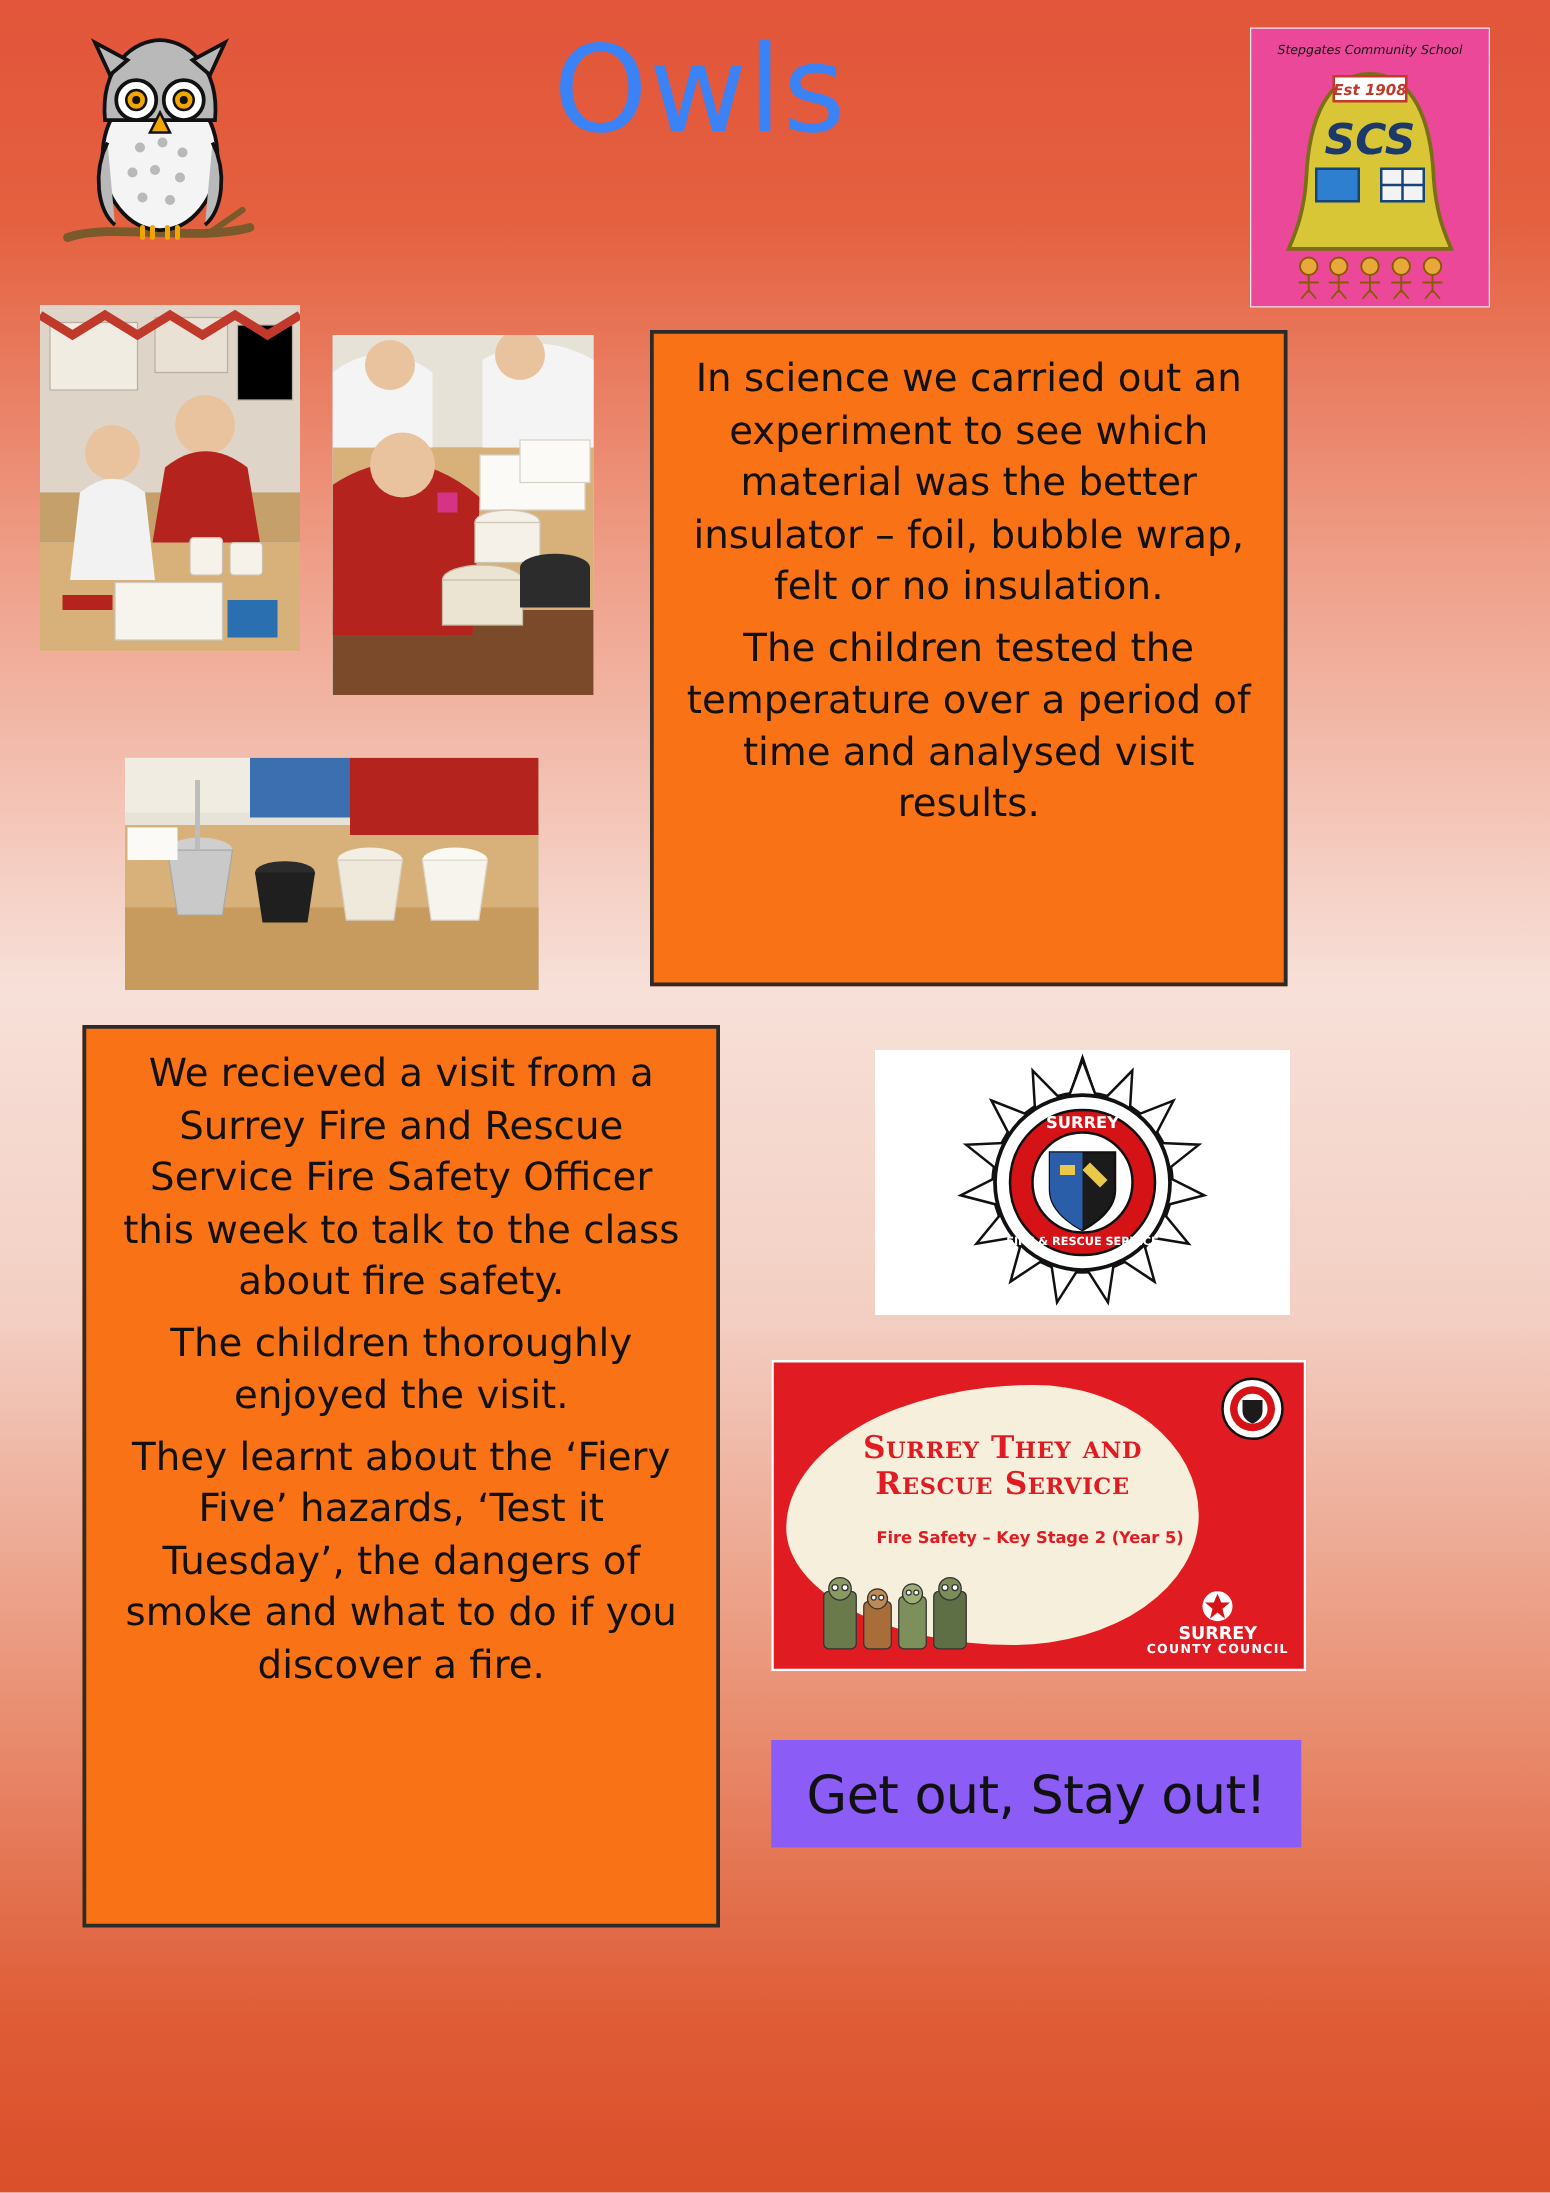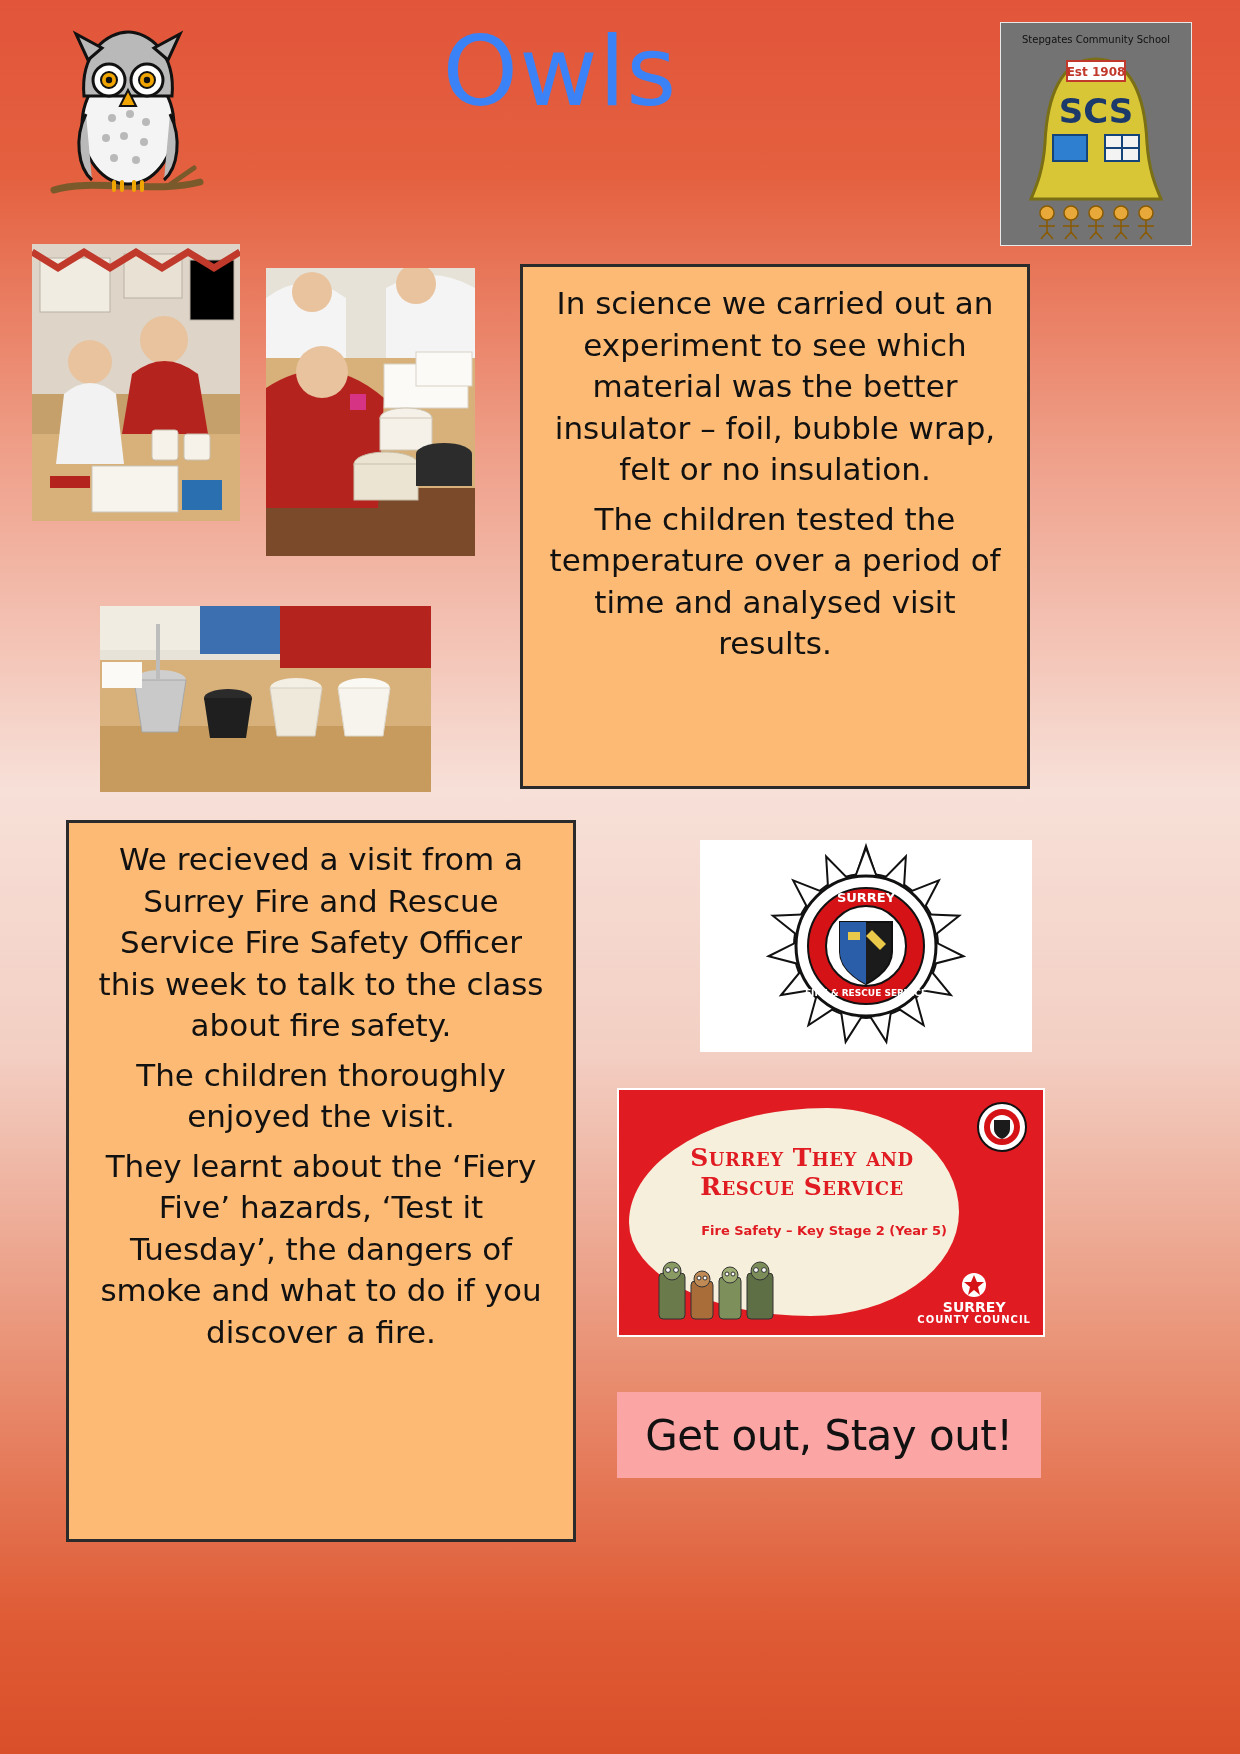--- a/index.html
+++ b/index.html
@@ -35,39 +35,40 @@
     font-family: "DejaVu Sans", sans-serif;
     font-weight: 400;
     letter-spacing: 1px;
   }
   .school-logo {
     position: absolute;
     right: 48px;
     top: 22px;
     width: 190px;
     height: 222px;
-    background: #737373;
+    background: #ec4899;
     border: 1px solid #e9e9e9;
     overflow: hidden;
+    font-style: italic;
   }
 
   
   .photo {
     position: absolute;
     overflow: hidden;
     background: #cfcfcf;
   }
   .photo-1 { left: 32px;  top: 244px; width: 208px; height: 277px; }
   .photo-2 { left: 266px; top: 268px; width: 209px; height: 288px; }
   .photo-3 { left: 100px; top: 606px; width: 331px; height: 186px; }
 
   
   .panel {
     position: absolute;
-    background: #fdba74;
+    background: #f97316;
     border: 3px solid #2b2b2b;
     box-sizing: border-box;
     padding: 16px 22px;
     color: #111;
     font-size: 31px;
     line-height: 1.34;
     text-align: center;
     font-family: "DejaVu Sans", sans-serif;
   }
   .panel p { margin: 0 0 8px 0; }
@@ -145,21 +146,21 @@
     letter-spacing: 1px;
     display: block;
   }
 
   .getout-box {
     position: absolute;
     left: 617px;
     top: 1392px;
     width: 424px;
     height: 86px;
-    background: #fca5a5;
+    background: #8b5cf6;
     display: flex;
     align-items: center;
     justify-content: center;
   }
   .getout-text {
     font-size: 42px;
     color: #111;
     font-family: "DejaVu Sans", sans-serif;
     letter-spacing: -0.5px;
   }

